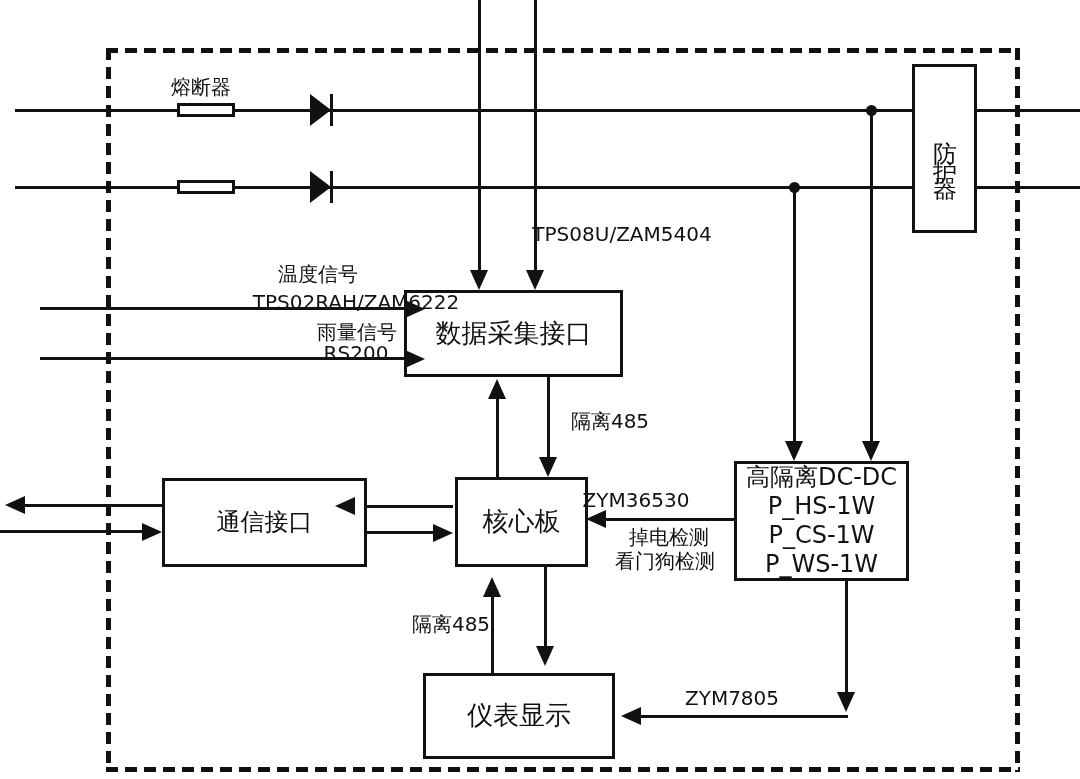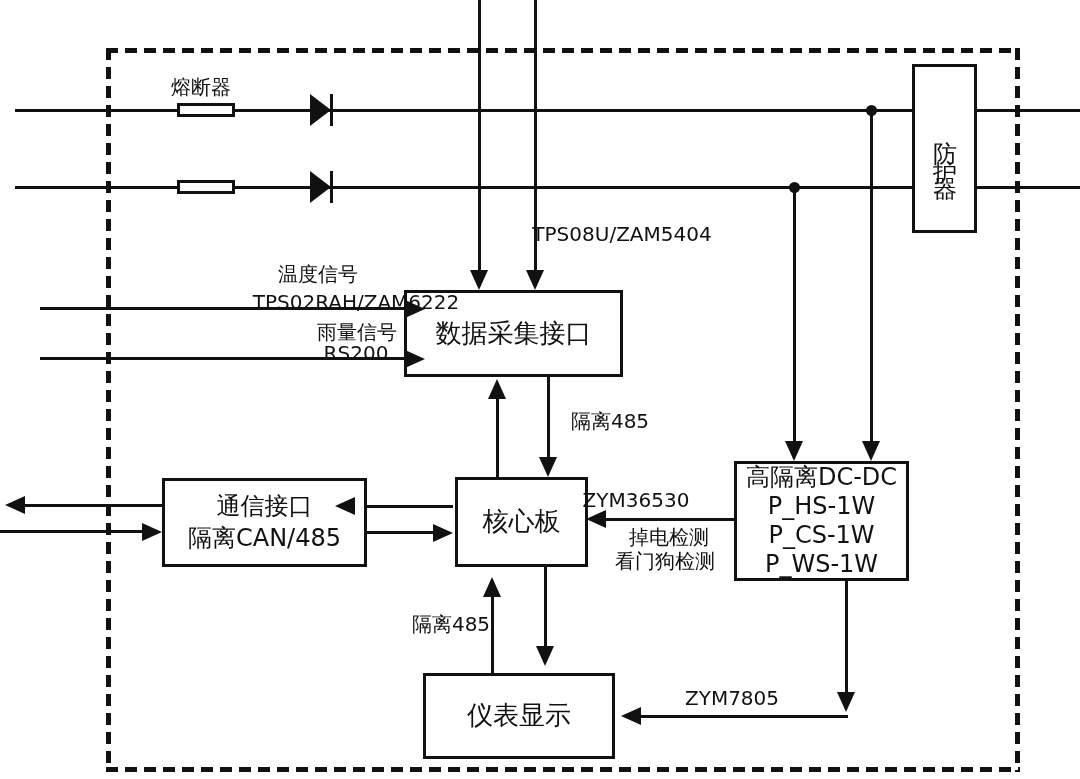--- a/index.html
+++ b/index.html
@@ -105,21 +105,20 @@
   <div class="box fs26" style="left:404px;top:290px;width:219px;height:87px;">
     <div>数据采集接口</div>
   </div>
 
   <div class="box fs26" style="left:455px;top:477px;width:133px;height:90px;">
     <div>核心板</div>
   </div>
 
   <div class="box fs24" style="left:162px;top:478px;width:205px;height:89px;">
     <div>通信接口</div>
-    <div>隔离CAN/485</div>
   </div>
 
   <div class="box fs24" style="left:734px;top:461px;width:175px;height:120px;line-height:1.2;">
     <div>高隔离DC-DC</div>
     <div>P_HS-1W</div>
     <div>P_CS-1W</div>
     <div>P_WS-1W</div>
   </div>
 
   <div class="box fs26" style="left:423px;top:673px;width:192px;height:86px;">

